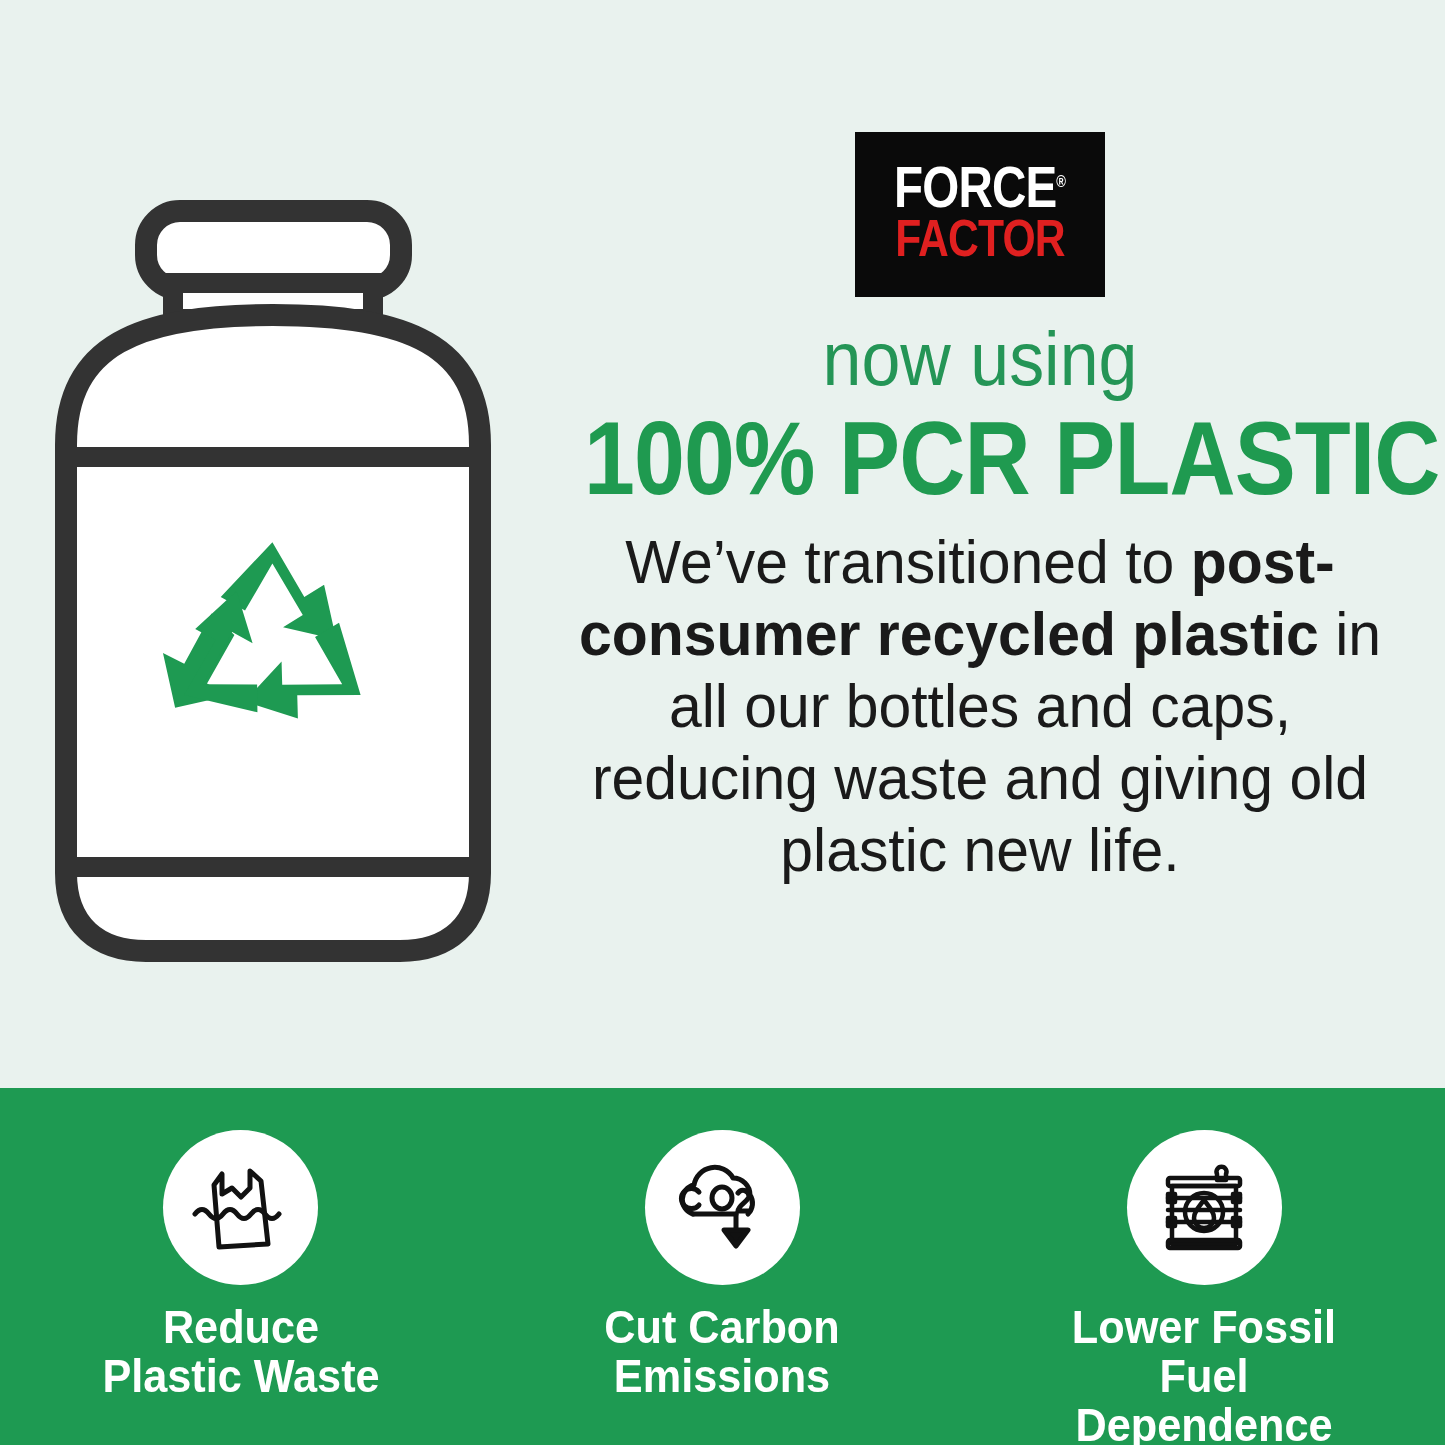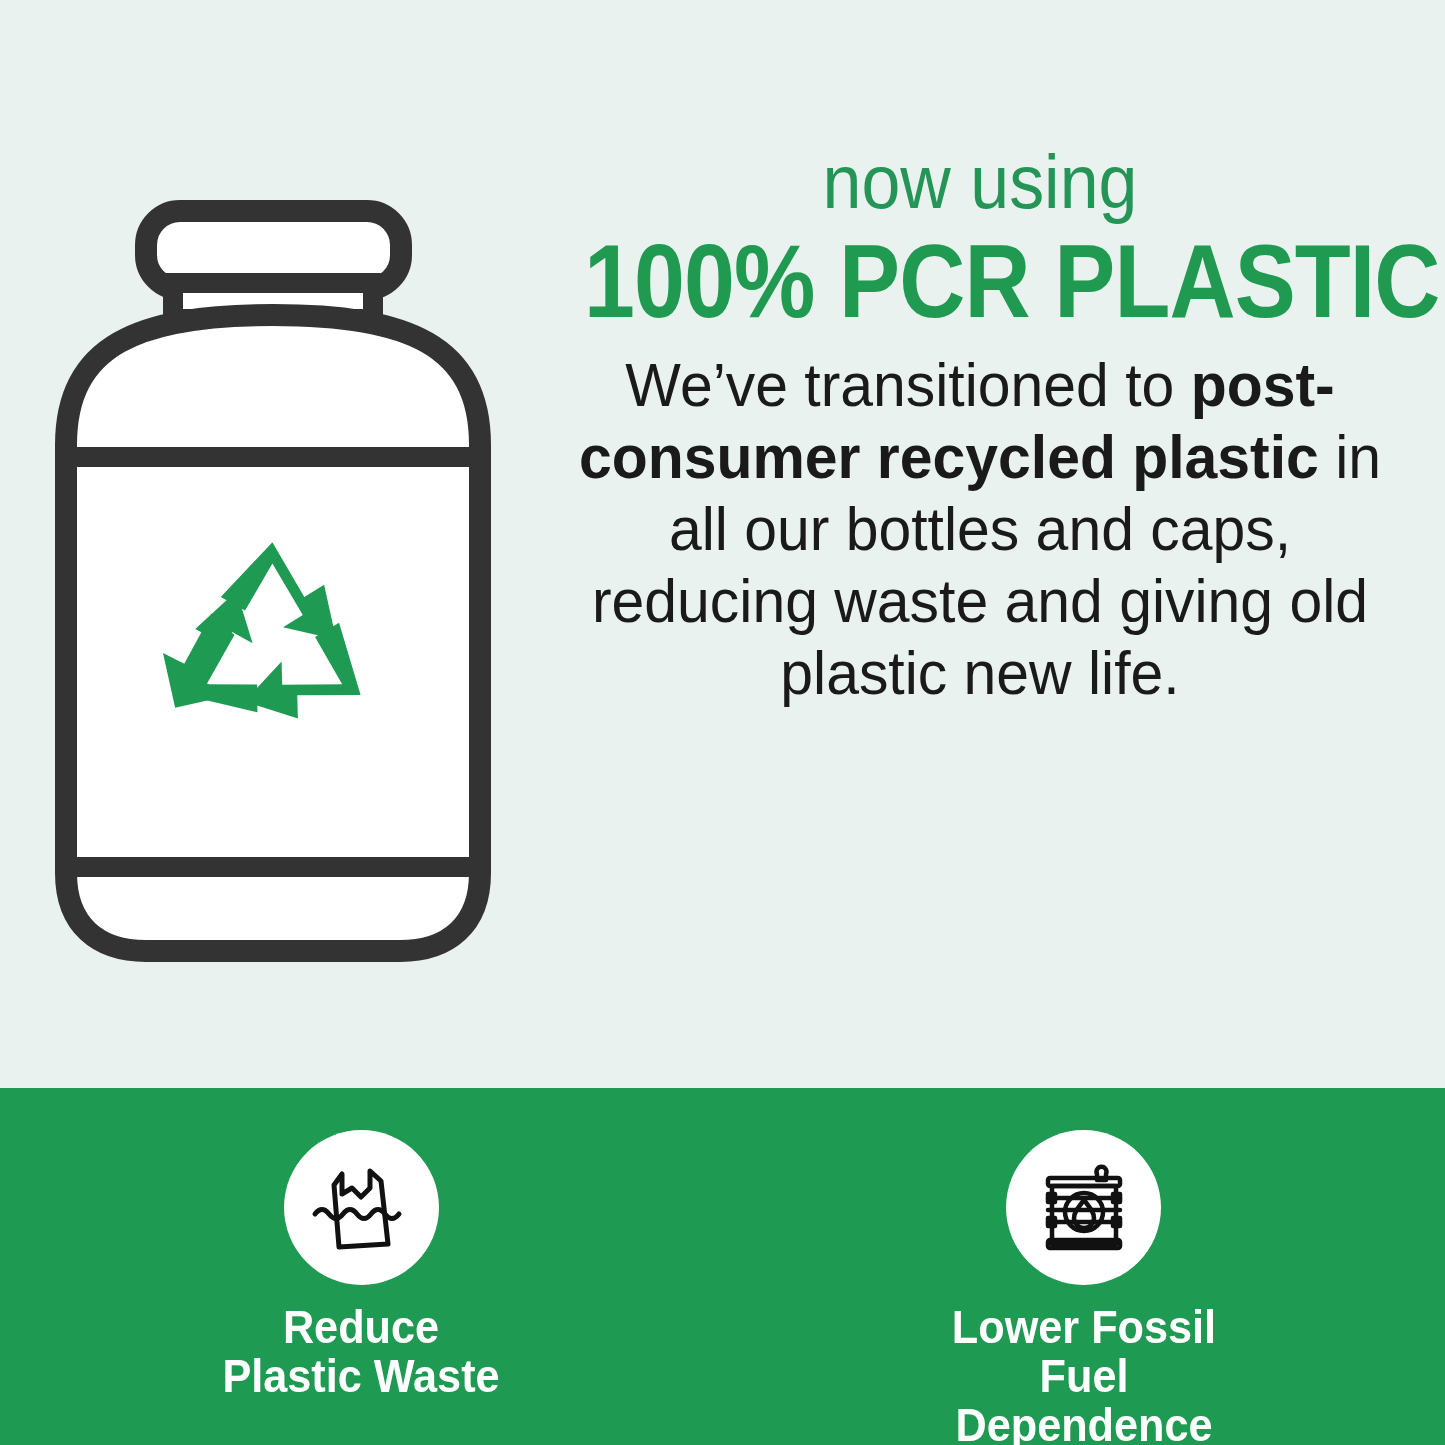--- a/index.html
+++ b/index.html
@@ -225,20 +225,24 @@
                      L 52 53
                      L 36 44
                      Z" fill="#1e9a52"></path>
           </g>
         </g>
       </svg>
     </div>
 
     <div id="right-column">
 
+      <div id="brand-logo">
+        <div class="logo-line1"><span>FORCE</span><span class="logo-reg">®</span></div>
+        <div class="logo-line2">FACTOR</div>
+      </div>
 
       <div id="eyebrow-text">now using</div>
 
       <div id="headline-text">100% PCR PLASTIC</div>
 
       <div id="body-paragraph"><span>We’ve transitioned to </span><b>post-consumer recycled plastic</b><span> in all our bottles and caps, reducing waste and giving old plastic new life.</span></div>
 
     </div>
   </div>
 
@@ -266,20 +270,45 @@
                      q 7 9 14 0
                      q 7 -9 14 0
                      q 7 9 14 0"></path>
           </g>
         </svg>
       </div>
       <div class="benefit-label">Reduce
 Plastic Waste</div>
     </div>
 
+    <div class="benefit-item">
+      <div class="benefit-icon-circle">
+        <svg width="112" height="112" viewBox="0 0 112 112" xmlns="http://www.w3.org/2000/svg">
+          <g fill="none" stroke="#111111" stroke-width="5" stroke-linecap="round" stroke-linejoin="round">
+            <path d="M 27 62
+                     a 15 15 0 0 1 1 -29
+                     a 21 21 0 0 1 39 -7
+                     a 17 17 0 0 1 17 17
+                     a 15 15 0 0 1 -2 19"></path>
+            <line x1="27" y1="62" x2="70" y2="62"></line>
+            <path d="M 33 40
+                     a 10 10 0 1 0 0 13"></path>
+            <ellipse cx="56" cy="46" rx="10" ry="11"></ellipse>
+            <path d="M 72 41
+                     a 6 6 0 0 1 11 3
+                     c 0 5 -11 9 -11 15
+                     l 12 0"></path>
+            <line x1="70" y1="62" x2="70" y2="86"></line>
+            <path d="M 58 78 L 70 94 L 82 78 Z" fill="#111111"></path>
+          </g>
+        </svg>
+      </div>
+      <div class="benefit-label">Cut Carbon
+Emissions</div>
+    </div>
 
 
     <div class="benefit-item">
       <div class="benefit-icon-circle">
         <svg width="112" height="112" viewBox="0 0 112 112" xmlns="http://www.w3.org/2000/svg">
           <g fill="none" stroke="#111111" stroke-width="4.5" stroke-linecap="round" stroke-linejoin="round">
             <path d="M 69 22 a 5 5 0 1 1 9 0 l 0 6 l -9 0 Z"></path>
             <rect x="20" y="26" width="72" height="8" rx="2"></rect>
             <rect x="24" y="34" width="64" height="58"></rect>
             <rect x="20" y="88" width="72" height="8" rx="2"></rect>

